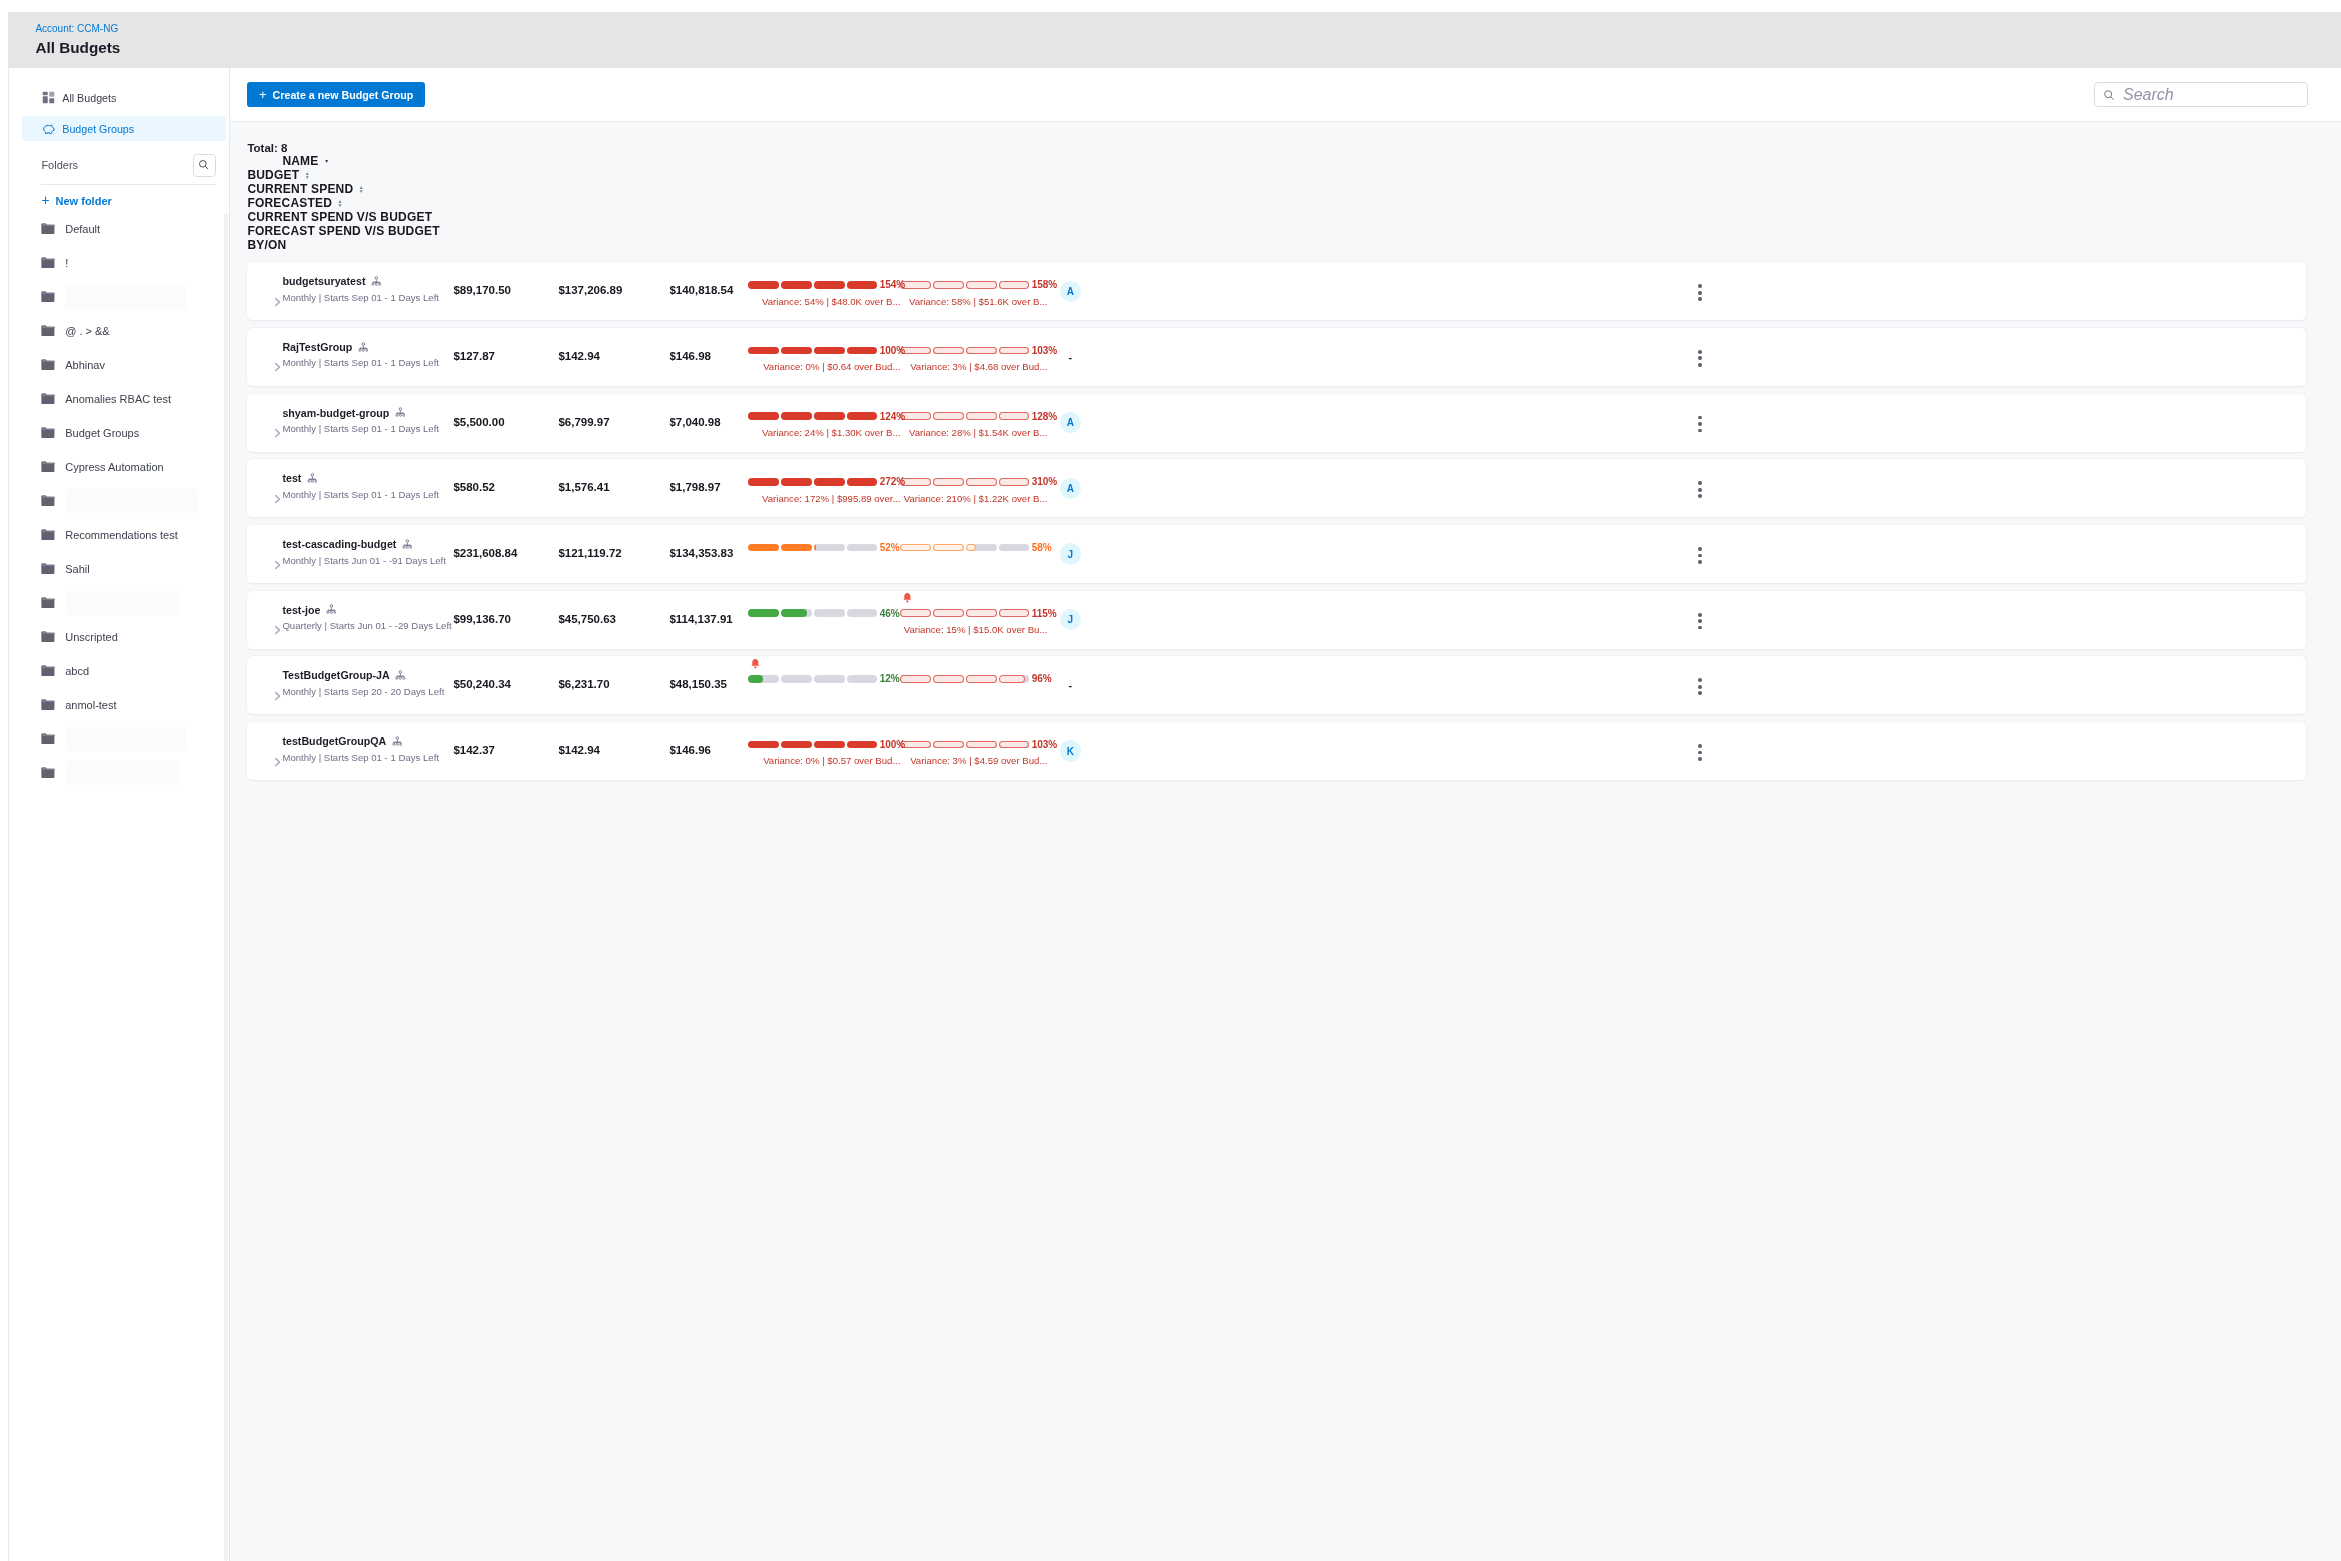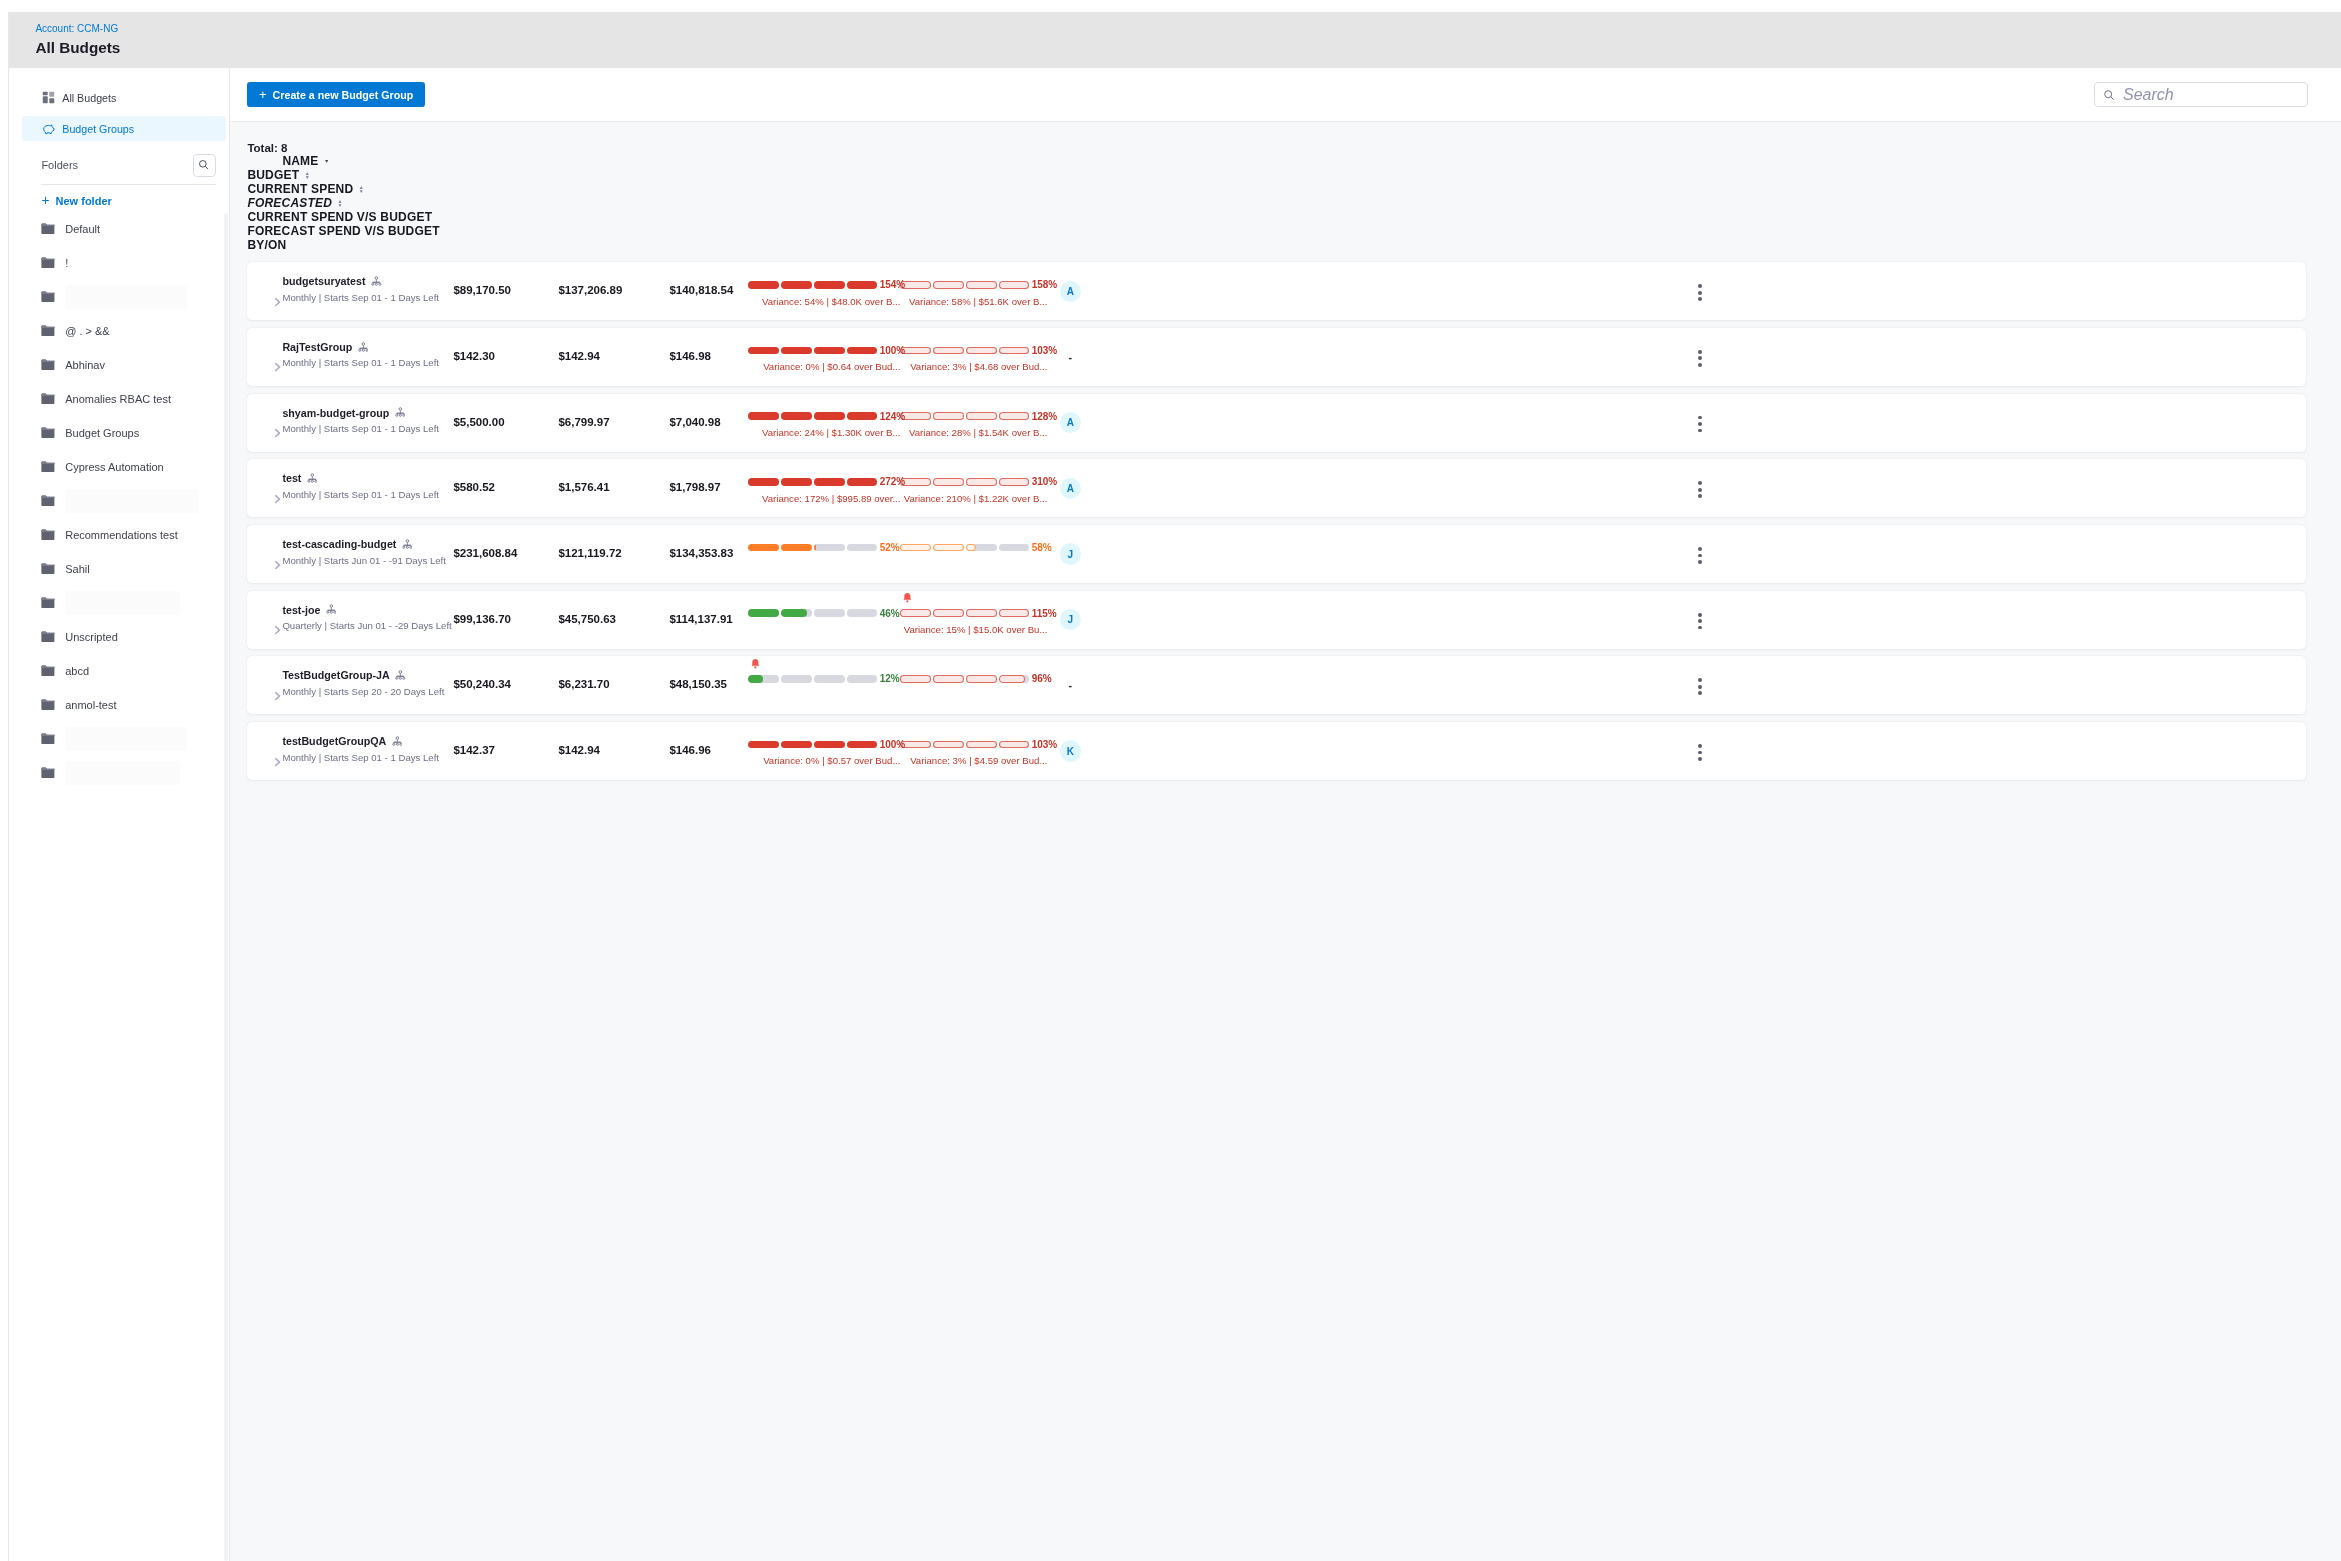--- a/index.html
+++ b/index.html
@@ -46,21 +46,21 @@
   .search-box{margin-left:auto;width:214px;height:24.5px;border:0.8px solid #D9DAE5;border-radius:4.6px;
     display:flex;align-items:center;gap:6.1px;padding:0 7.7px;background:#fff;}
   .search-box input{border:none;outline:none;flex:1;font-size:16px;color:#1D1D28;font-family:inherit;background:transparent;font-style:italic;}
   .search-box input::placeholder{color:#9293AB;}
   .list-area{flex:1;background:#F7F8FA;padding:0 35px 0 17px;overflow:hidden;}
   .total{margin-top:20px;font-size:11.5px;font-weight:700;color:#1B1B28;}
   
   .thead{display:flex;font-size:12px;font-weight:700;color:#17171F;letter-spacing:0.2px;flex-direction:column;}
   .th{display:flex;align-items:center;gap:5.4px;white-space:nowrap;}
   .th-name{width:207px;padding-left:35px;} .th-budget{width:105px;} .th-current{width:111px;}
-  .th-forecasted{width:99px;font-style:italic;} .th-csvb{width:139px;} .th-fsvb{width:142px;} .th-byon{width:46px;}
+  .th-forecasted{width:99px;} .th-csvb{width:139px;} .th-fsvb{width:142px;} .th-byon{width:46px;}
   .sort{color:#7D7EA0;}
   .sort-down{font-size:5.4px;color:#4A4C5C;}
   .sort-down::before{content:"▼";}
   .sort-both{display:inline-flex;flex-direction:column;font-size:5px;line-height:4.2px;}
   .sort-both::before{content:"▲";} .sort-both::after{content:"▼";}
   
   .rows{margin-top:10px;}
   .row-card{display:flex;align-items:stretch;height:58px;background:#fff;border-radius:4.6px;margin-bottom:7.7px;
     box-shadow:0 0 0.8px rgba(20,20,40,.12),0 0.8px 2.3px rgba(20,20,40,.06);}
   .chev{width:35px;min-width:35px;padding:21.4px 0 0 26px;color:#ABACC8;cursor:pointer;border:none;background:none;}
@@ -428,21 +428,21 @@
                       <circle cx="7" cy="2.6" r="1.7"></circle>
                       <path d="M7 4.3v2.2M2.4 9.2v-1h9.2v1M2.4 8.2h9.2M7 6.5v1.7"></path>
                       <circle cx="2.4" cy="10.8" r="1.4"></circle>
                       <circle cx="7" cy="10.8" r="1.4"></circle>
                       <circle cx="11.6" cy="10.8" r="1.4"></circle>
                     </svg>
                   </span>
                 </div>
                 <div class="period">Monthly | Starts Sep 01 - 1 Days Left</div>
               </div>
-              <div class="money col-budget">$142.30</div>
+              <div class="money col-budget">$127.87</div>
               <div class="money col-spend">$142.94</div>
               <div class="money col-forecast">$146.98</div>
 
               <div class="bar-group cur">
 
                 <div class="bar-line">
                   <div class="bar">
                     <div class="seg sf-red"></div>
                     <div class="seg sf-red"></div>
                     <div class="seg sf-red"></div>

